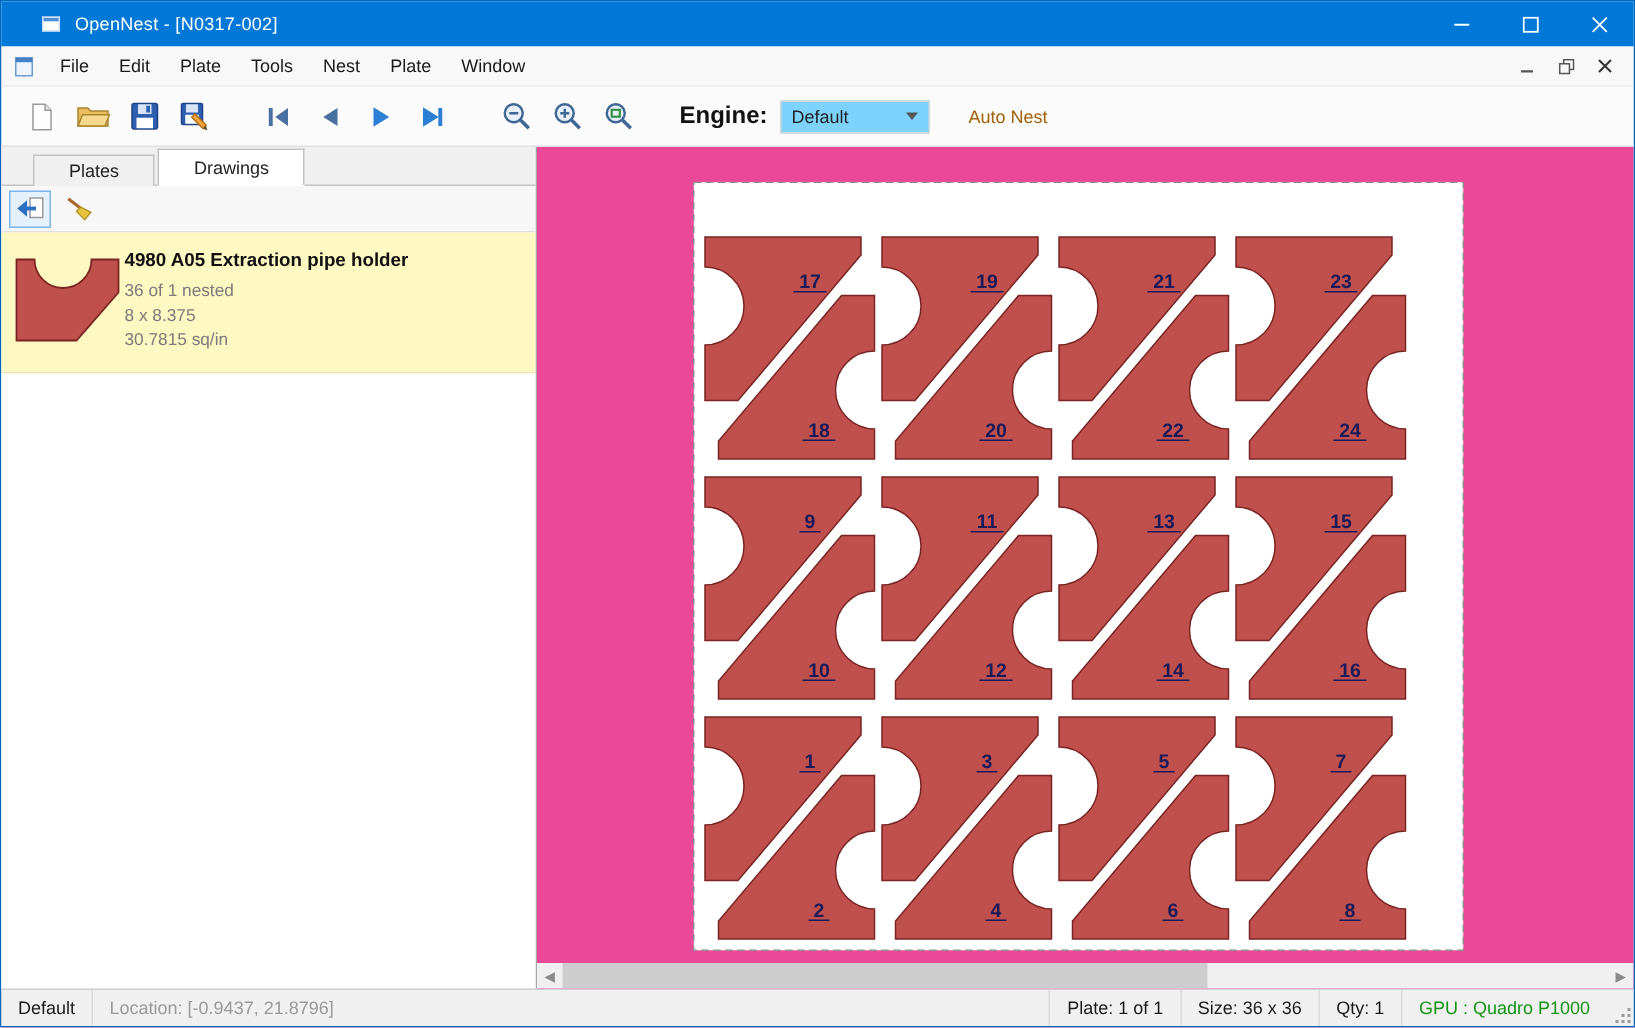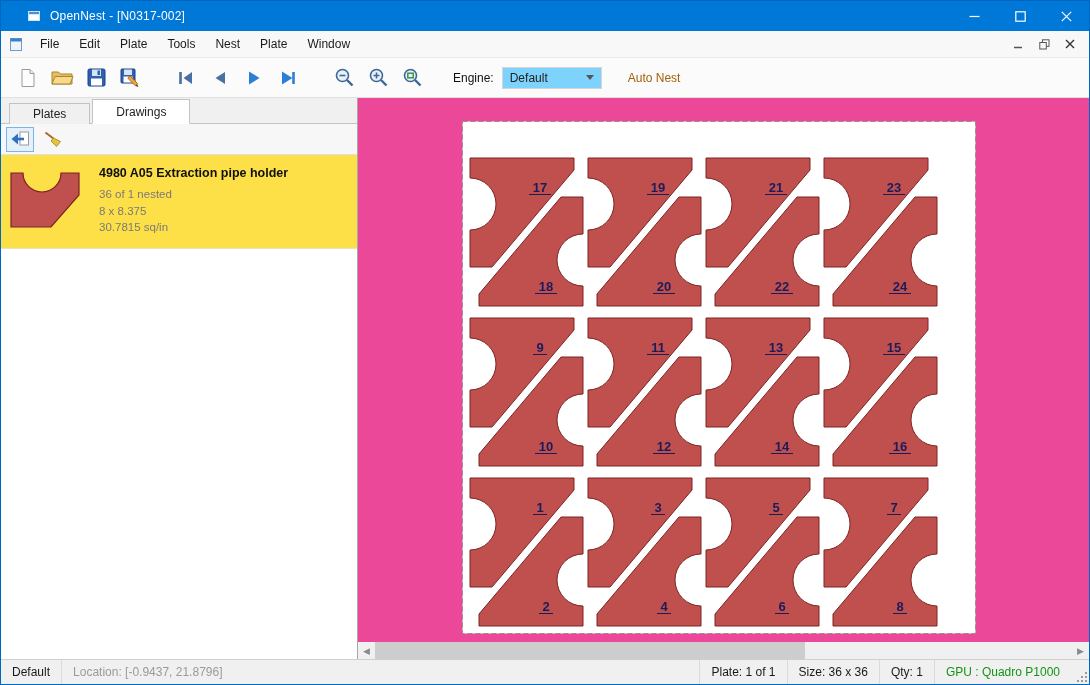--- a/index.html
+++ b/index.html
@@ -24,45 +24,45 @@
   .mdi-btns { margin-left:auto; display:flex; align-items:center; gap:4px; padding-right:8px; }
   .mdi-btn { width:22px; height:20px; display:flex; align-items:center; justify-content:center; }
 
   
   .toolbar { height:40px; background:#fbfbfb; border-bottom:1px solid #e0e0e0;
              display:flex; align-items:center; padding-left:10px; flex:0 0 auto; }
   .tool-btn { width:34px; height:32px; display:flex; align-items:center; justify-content:center;
               border-radius:2px; }
   .tool-sep { width:22px; height:32px; }
   .engine-group { display:flex; align-items:center; margin-left:24px; }
-  .engine-label { font-size:12px; font-weight:normal; color:#111; margin-right:8px; }
+  .engine-label { font-size:16px; font-weight:bold; color:#111; margin-right:8px; }
   .combo { width:100px; height:22px; background:#7dd3fc; border:1px solid #d6d6d6;
            display:flex; align-items:center; padding:0 7px; font-size:12px; color:#222; }
   .combo-arrow { margin-left:auto; width:0; height:0; border-left:4px solid transparent;
                  border-right:4px solid transparent; border-top:5px solid #555; }
   .autonest { margin-left:20px; font-size:12px; color:#a16207; padding:3px 6px; }
 
   
   .main { flex:1; display:flex; min-height:0; }
 
   .sidebar { width:357px; flex:0 0 auto; background:#fff; border-right:1px solid #a8a8a8;
              display:flex; flex-direction:column; }
-  .tabs { display:flex; align-items:flex-end; background:#f0f0f0; height:26px; padding-left:6px;
+  .tabs { display:flex; align-items:flex-end; background:#f0f0f0; height:26px; padding-left:19px;
           border-bottom:1px solid #c3c3c3; }
   .tab { height:21px; line-height:21px; padding:0 23px; font-size:12px; background:#f0f0f0;
          border:1px solid #c3c3c3; border-bottom:none; margin:0 0 -1px 2px; color:#222; }
   .tab.active { background:#fff; height:25px; line-height:25px; border-bottom:1px solid #fff; }
   .side-toolbar { height:31px; background:#f7f7f7; border-bottom:1px solid #e0e0e0;
                   display:flex; align-items:center; padding-left:5px; gap:5px; flex:0 0 auto; }
   .side-btn { width:28px; height:25px; display:flex; align-items:center; justify-content:center;
               border:1px solid transparent; }
   .side-btn.selected { border:1px solid #7eb4ea; background:#e4f1fb; }
 
-  .drawing-item { background:#fde047; border-bottom:1px solid #e9e4ba; display:flex;
-                  padding:11px 8px 12px 8px; gap:16px; }
+  .drawing-item { background:#fef9c3; border-bottom:1px solid #e9e4ba; display:flex;
+                  padding:11px 8px 12px 8px; }
   .di-thumb { flex:0 0 auto; margin-top:3px; }
   .di-title { font-size:12.5px; font-weight:bold; color:#101010; margin-bottom:6px; }
   .di-line { font-size:11.5px; color:#7a7a7a; line-height:16.5px; }
   .sidebar-rest { flex:1; background:#fff; }
 
   .canvas { flex:1; position:relative; background:#ec4899; overflow:hidden;padding-left:44px; }
   .plate-wrap { position:absolute; left:104px; top:23px; }
   .hscroll { position:absolute; left:0; right:0; bottom:0; height:17px; background:#f0f0f0; }
   .hs-arrow { position:absolute; top:0; width:17px; height:17px; display:flex; align-items:center;
               justify-content:center; color:#8a8a8a; font-size:9px; }

